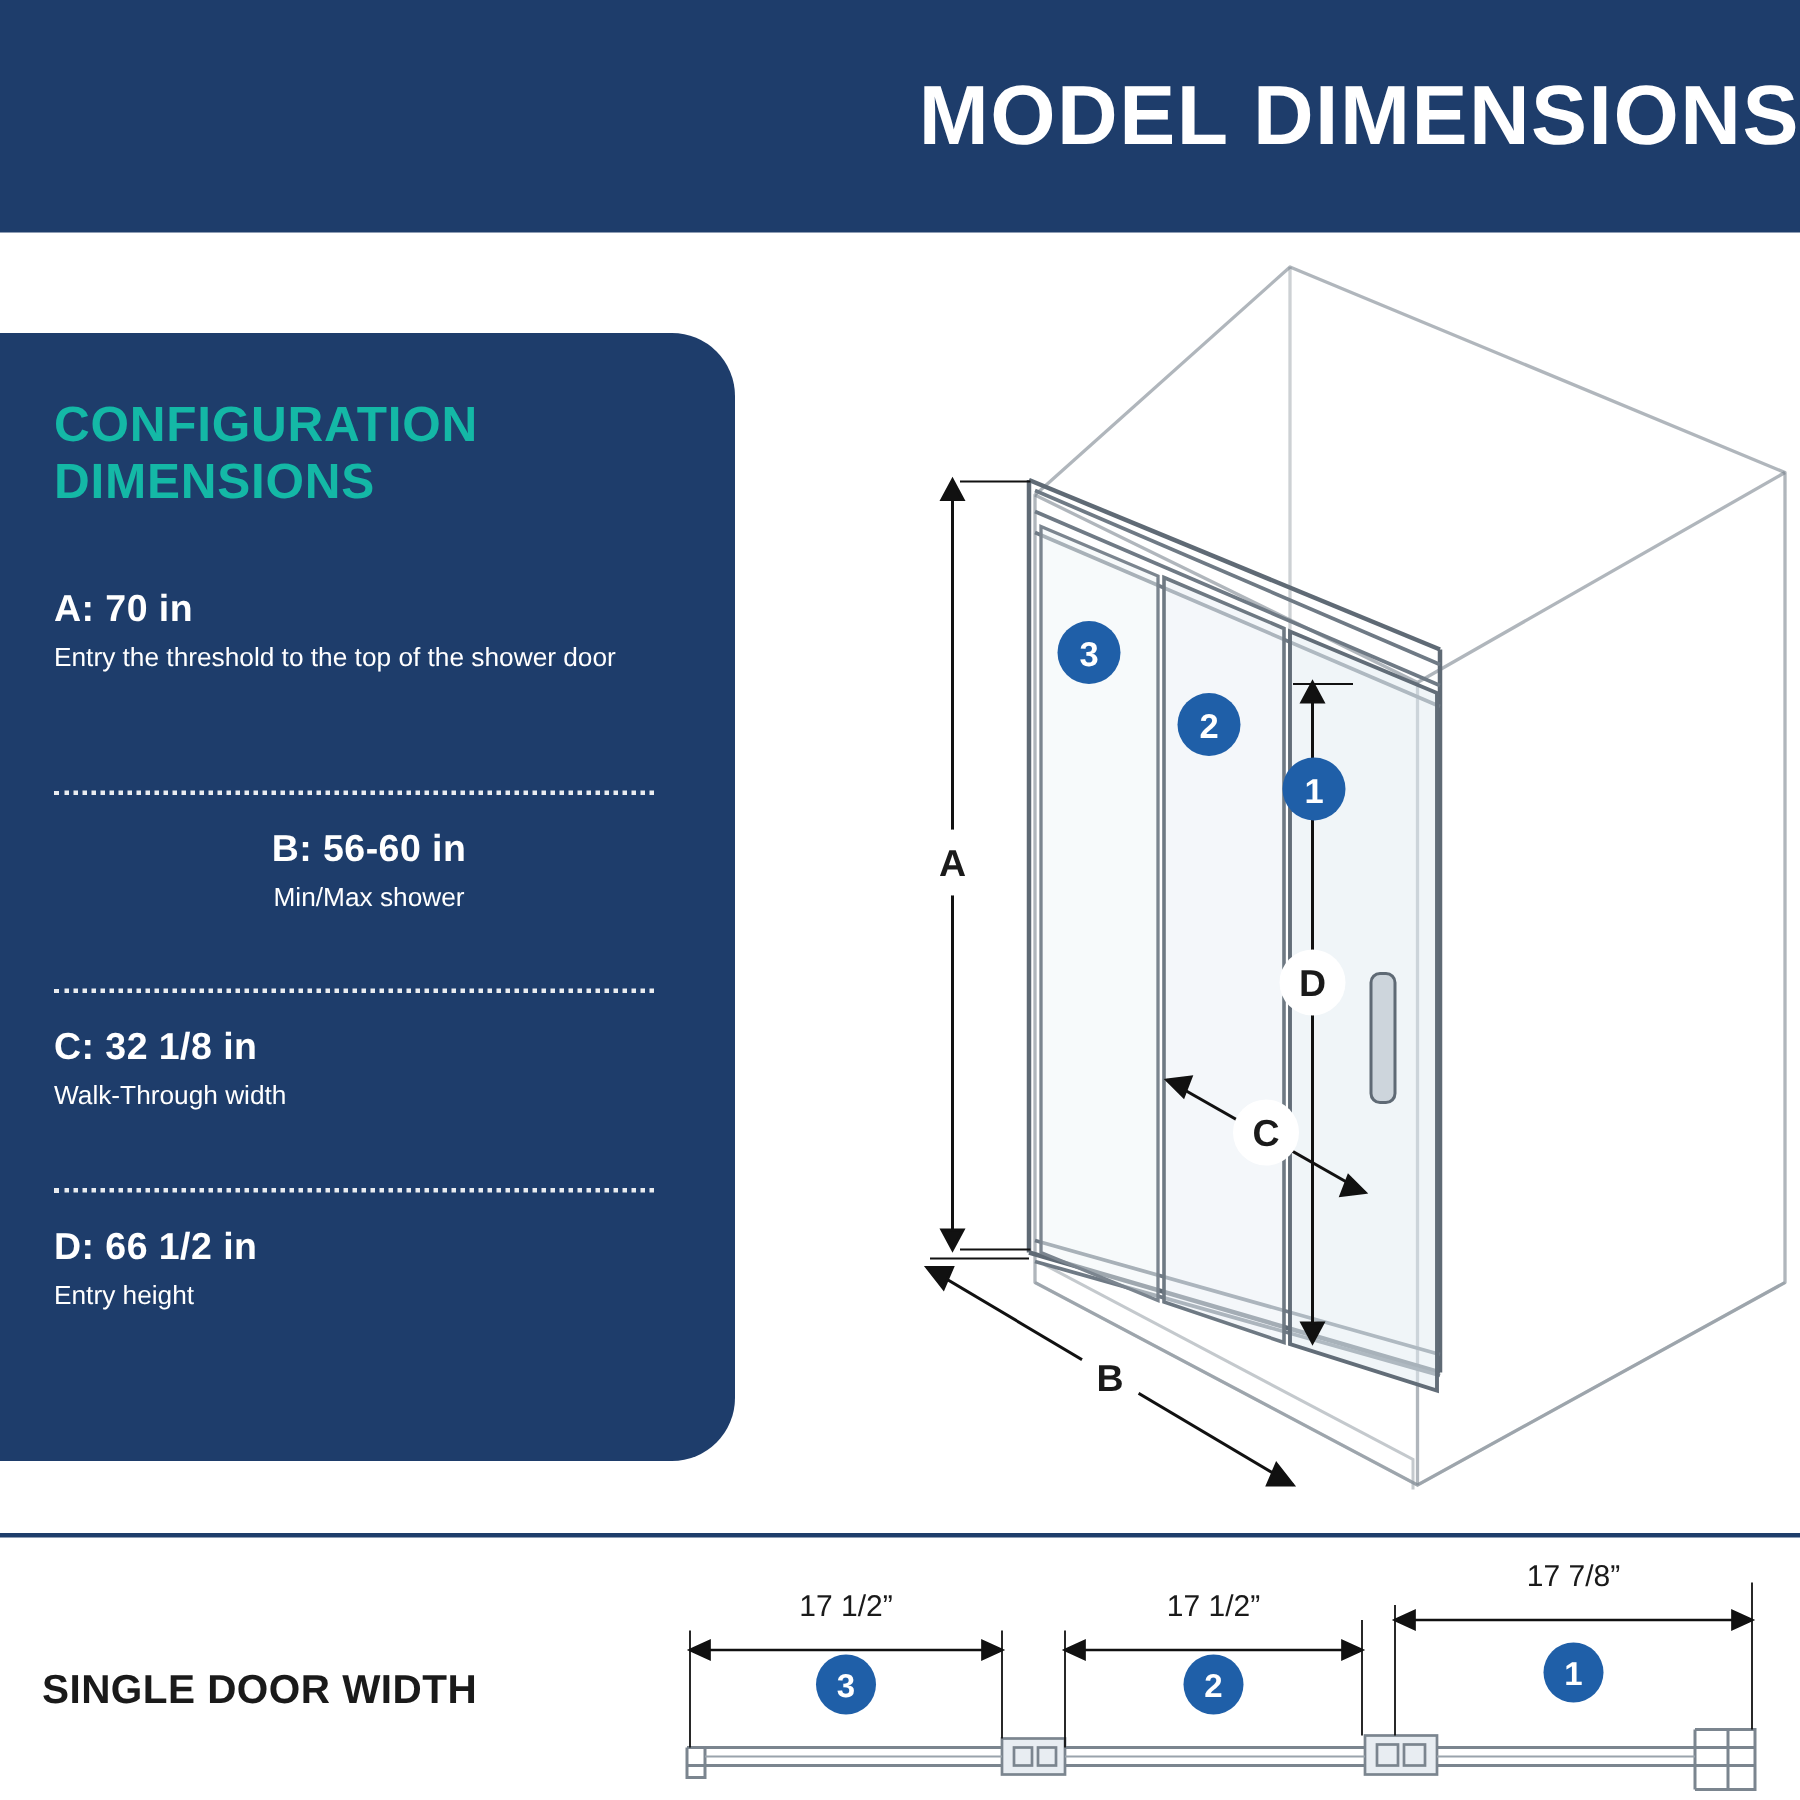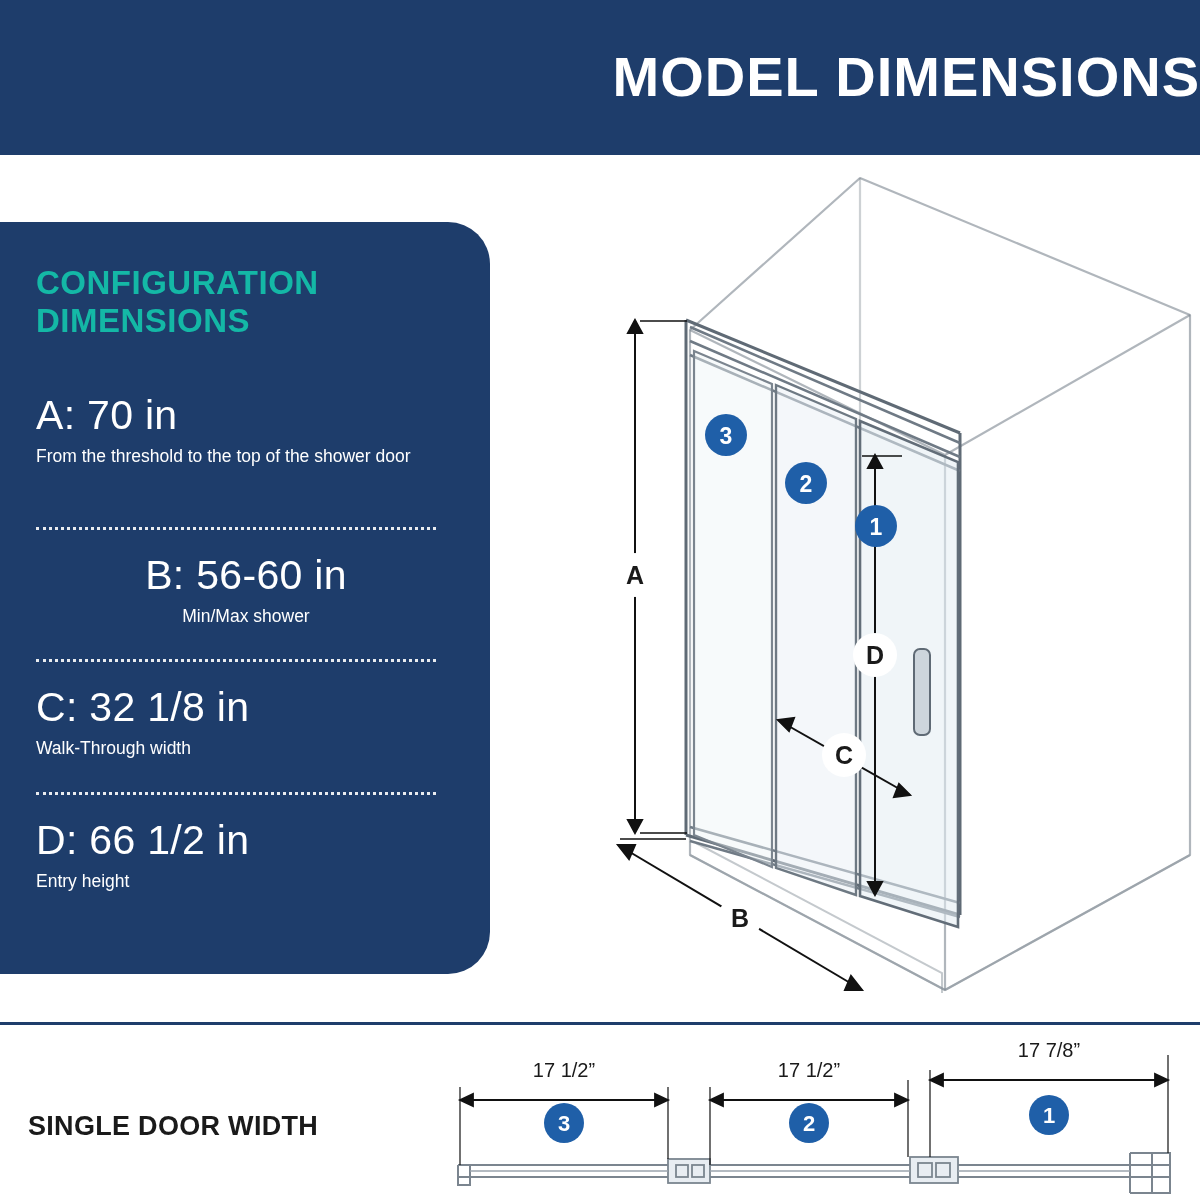--- a/index.html
+++ b/index.html
@@ -53,22 +53,22 @@
     line-height: 1.15;
     letter-spacing: .5px;
   }
   .spec {
     position: absolute;
     left: 36px;
     width: 420px;
     color: #ffffff;
   }
   .spec-label {
-    font-size: 41px;
-    font-weight: normal;
+    font-size: 25px;
+    font-weight: bold;
     margin-bottom: 6px;
     letter-spacing: .3px;
   }
   .spec-desc {
     font-size: 17.5px;
     line-height: 1.35;
     font-weight: normal;
   }
   .divider {
     position: absolute;
@@ -116,21 +116,21 @@
 </div>
 
 <div class="info-panel">
   <div class="panel-title">
     <div>CONFIGURATION</div>
     <div>DIMENSIONS</div>
   </div>
 
   <div class="spec" style="top:170px;">
     <div class="spec-label">A: 70 in</div>
-    <div class="spec-desc">From the threshold to the top of the shower door</div>
+    <div class="spec-desc">Entry the threshold to the top of the shower door</div>
   </div>
   <div class="divider" style="top:305px;"></div>
 
   <div class="spec" style="top:330px;text-align:center;">
     <div class="spec-label">B: 56-60 in</div>
     <div class="spec-desc">Min/Max shower</div>
   </div>
   <div class="divider" style="top:437px;"></div>
 
   <div class="spec" style="top:462px;">

